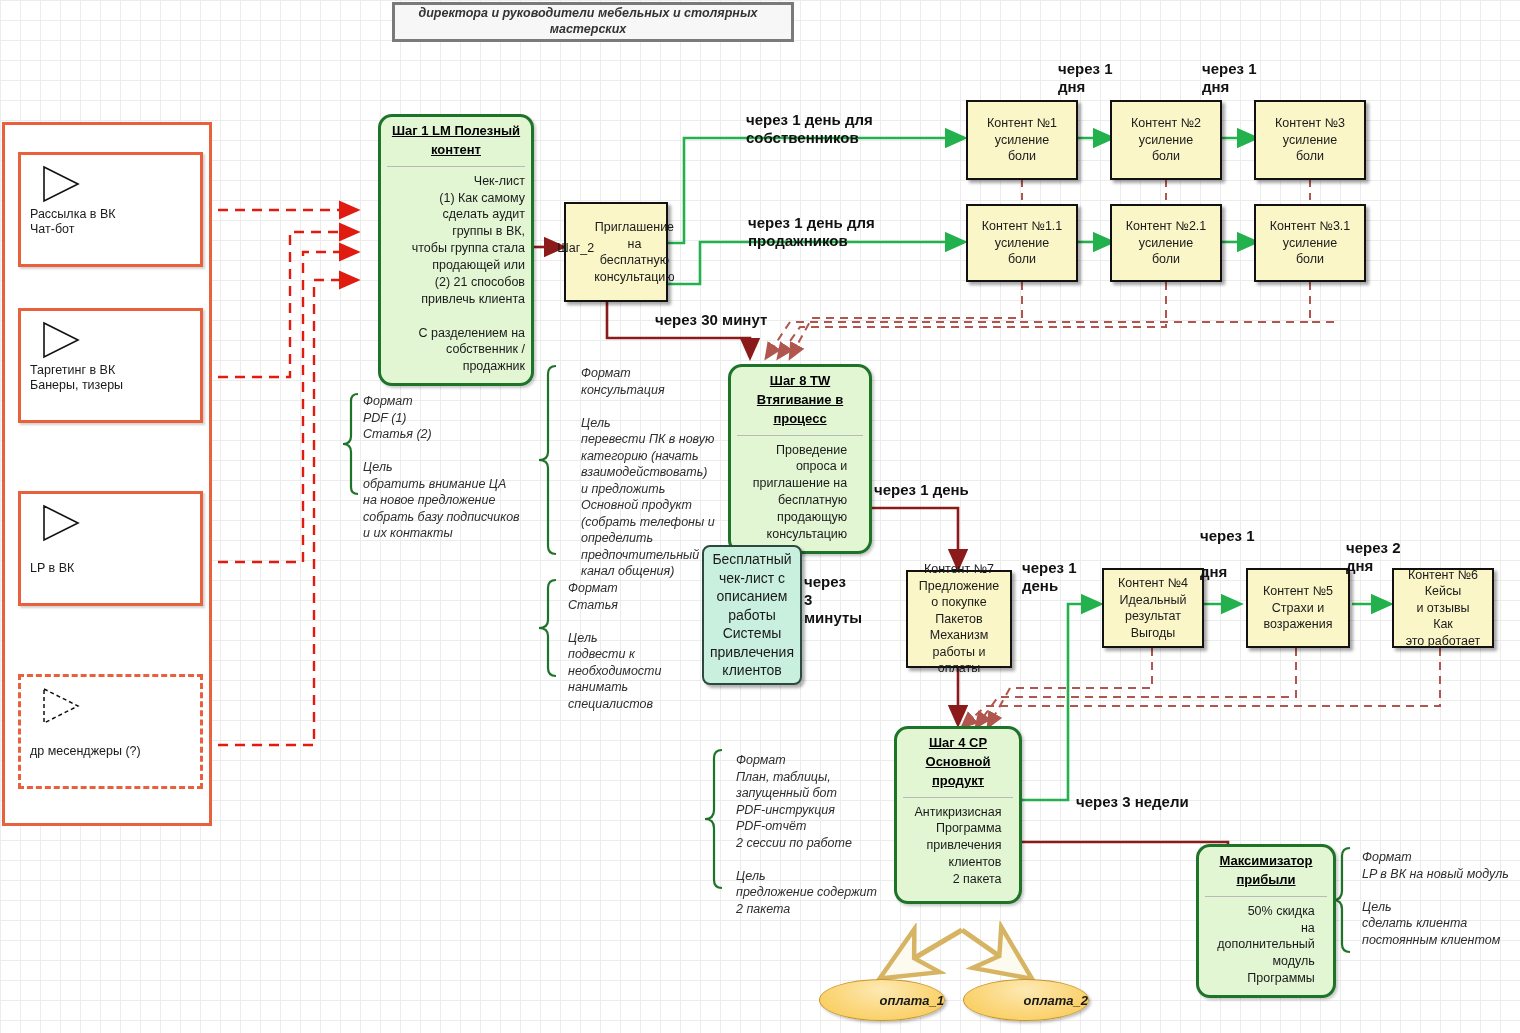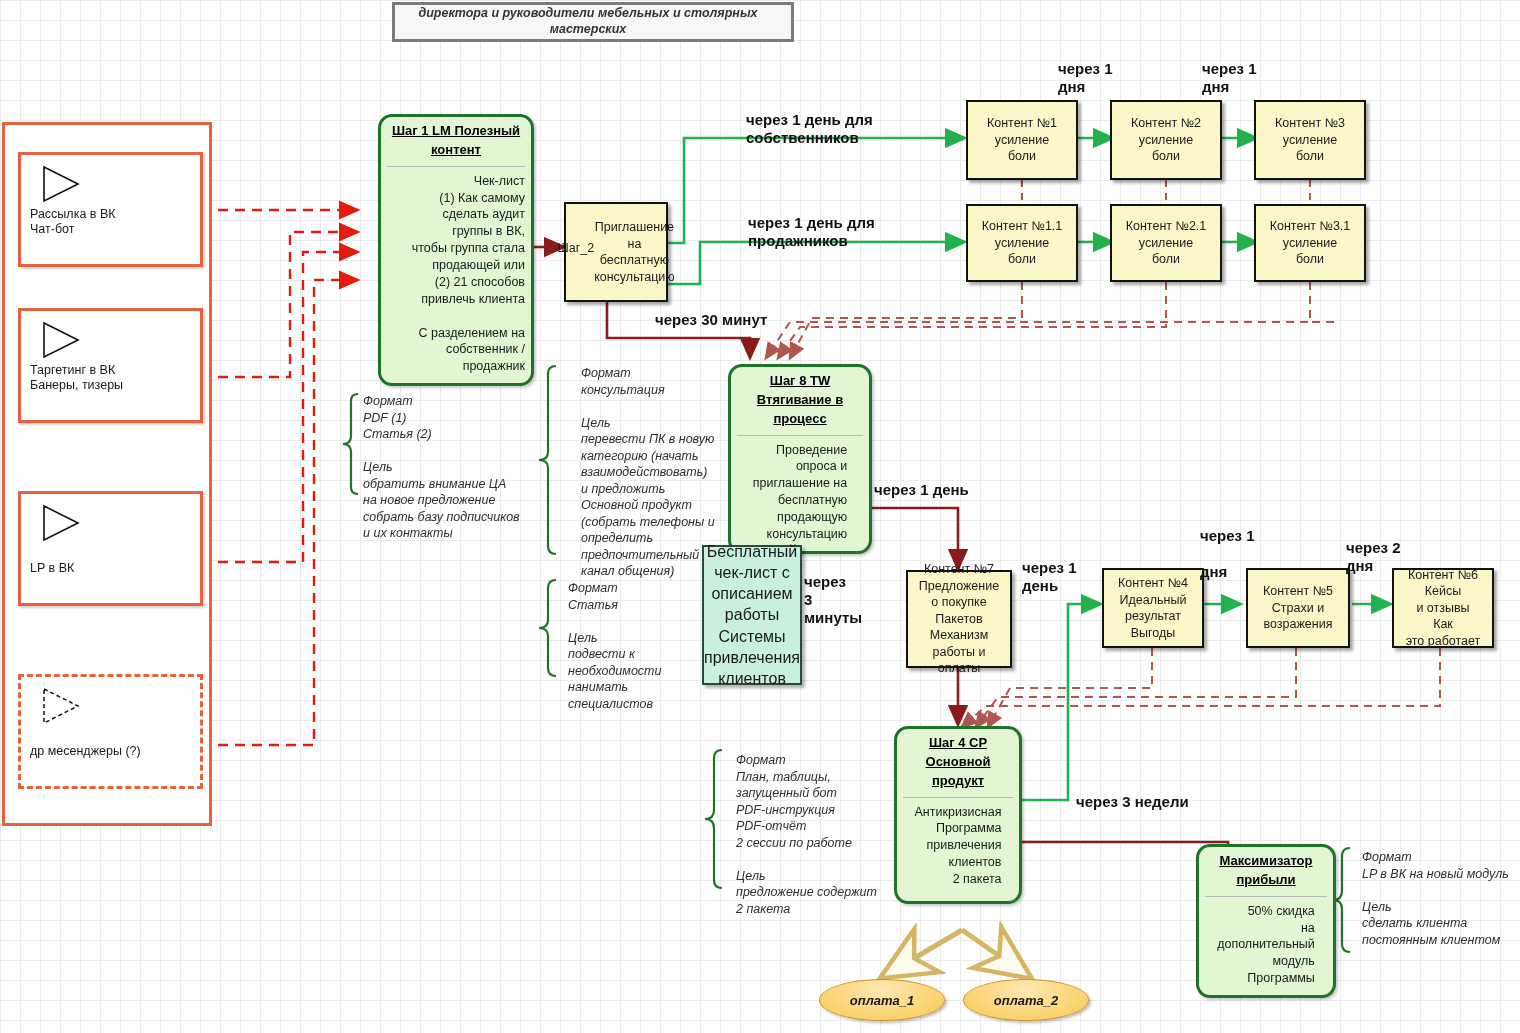--- a/index.html
+++ b/index.html
@@ -71,32 +71,32 @@
     border:2px solid #111; background:#fbf6c8;
     box-shadow:3px 3px 3px rgba(0,0,0,0.35);
     display:flex; align-items:center; justify-content:center; text-align:center;
     font-size:12.5px; color:#1a1a1a; line-height:1.32; white-space:pre-line; padding:3px;
   }
   .ybox.withgap { flex-direction:row; }
   .ybox .lead { margin-bottom:8px; }
 
   
   .mintbox {
-    border:2px solid #2b4a3f; background:#c9f0de; border-radius:0;
+    border:2px solid #2b4a3f; background:#c9f0de; border-radius:8px;
     box-shadow:3px 3px 3px rgba(0,0,0,0.3);
     display:flex; align-items:center; justify-content:center; text-align:center;
-    font-size:16px; color:#1a1a1a; line-height:1.32; white-space:pre-line; padding:20px;
+    font-size:14px; color:#1a1a1a; line-height:1.32; white-space:pre-line; padding:20px;
   }
 
   
   .ellipse {
     border:1px solid #c9952a;
     background:radial-gradient(ellipse at 50% 25%, #fde9b4 0%, #fbd575 60%, #f6c751 100%);
     border-radius:50%;
-    display:flex; align-items:center; justify-content:center;
+    display:flex; align-items:center; justify-content:flex-end;
     font-style:italic; font-weight:bold; font-size:13px; color:#1a1a1a;
     box-shadow:2px 2px 3px rgba(0,0,0,0.25);
   }
 
   
   .edge-label {
     position:absolute; font-size:15px; font-weight:bold; color:#111;
     line-height:1.2; white-space:pre-line;
   }
 

